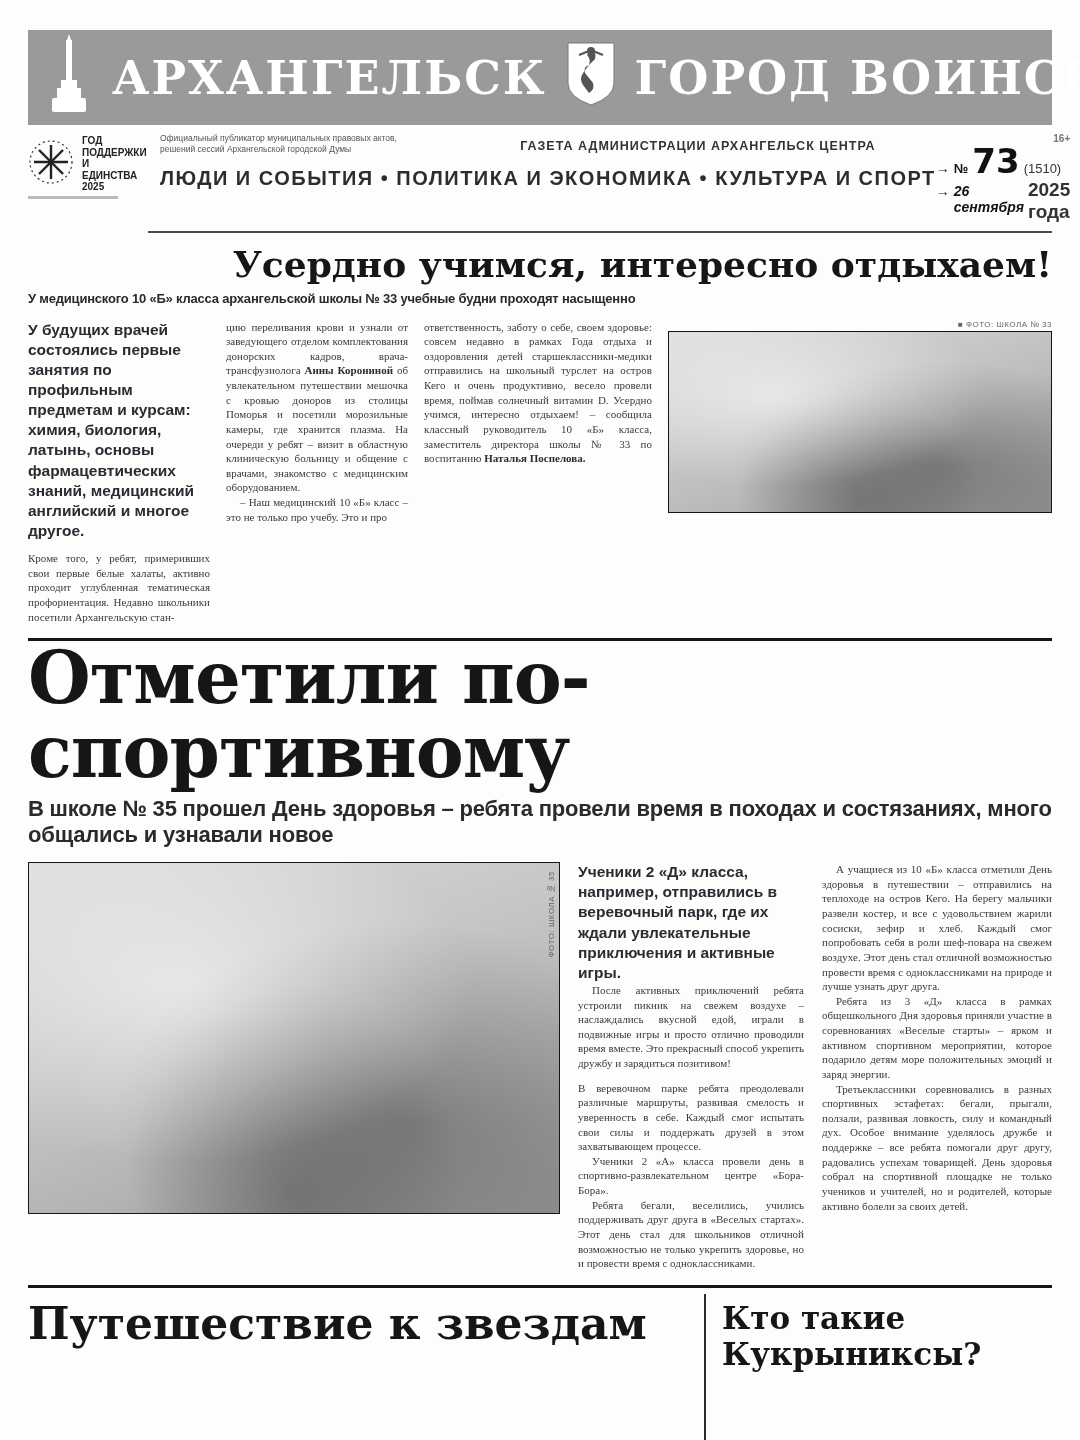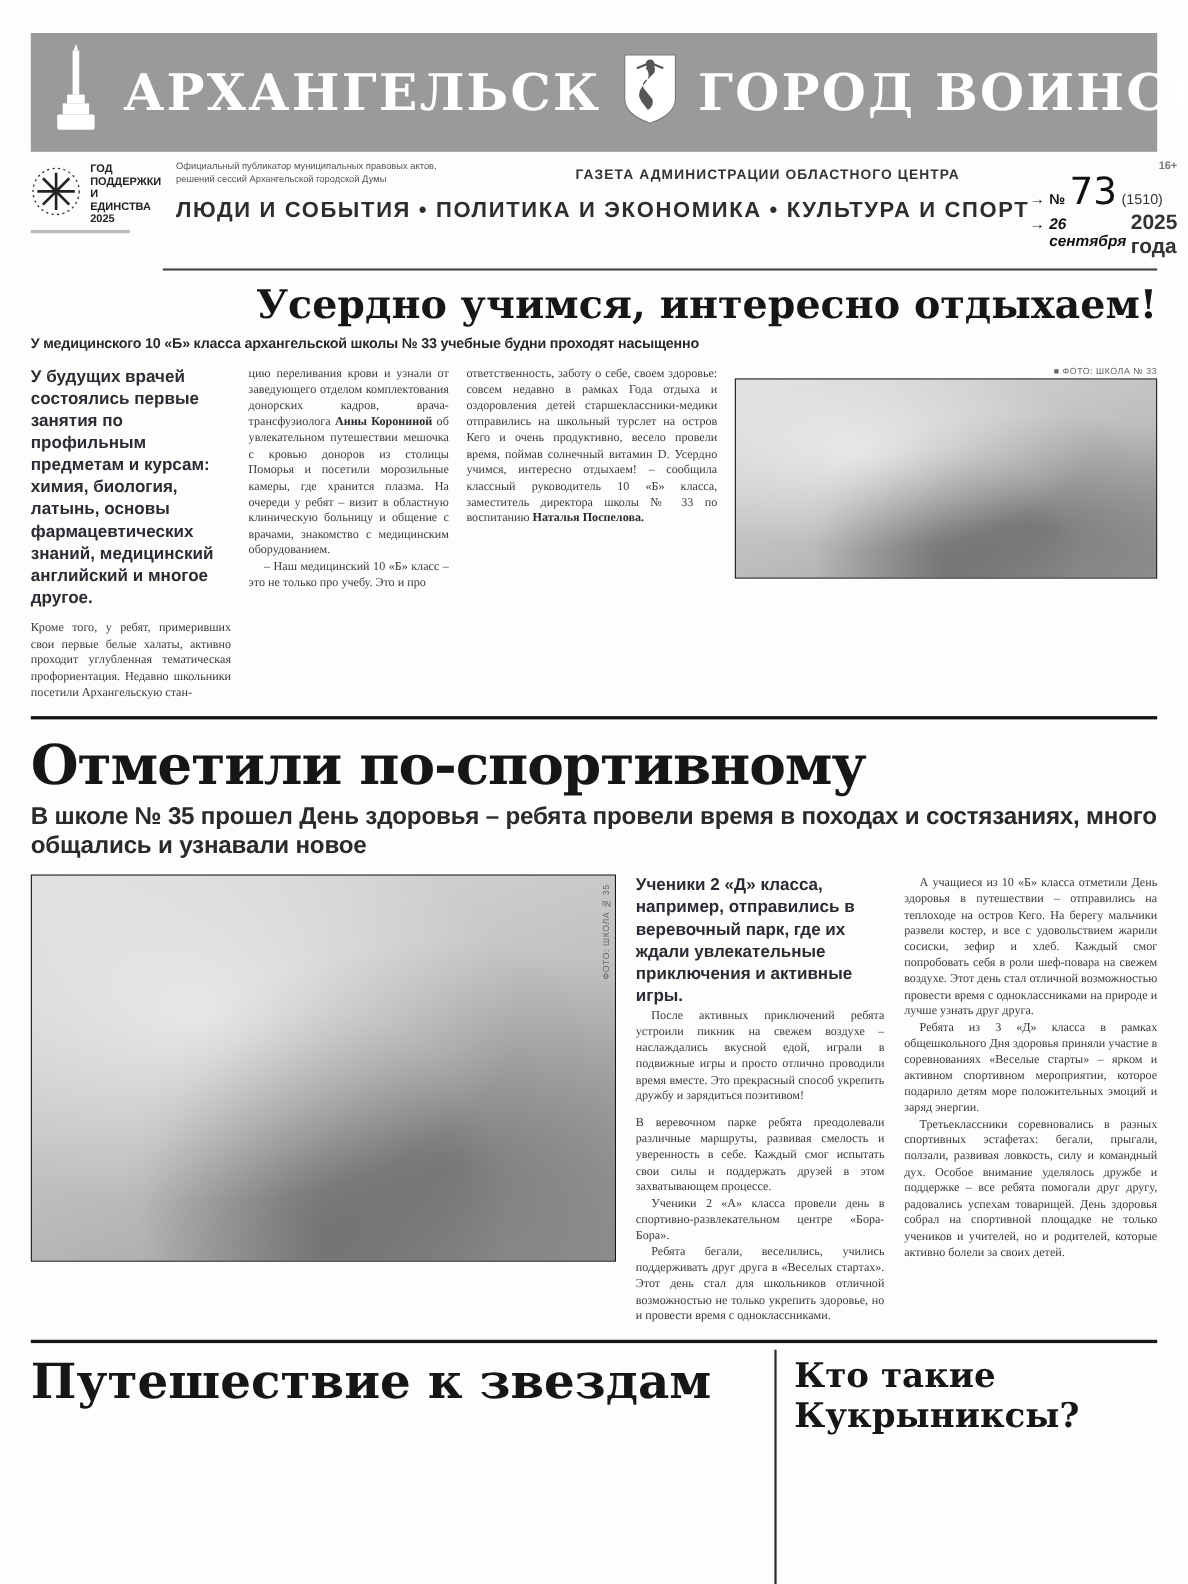--- a/index.html
+++ b/index.html
@@ -4,21 +4,21 @@
 <style>
   * { margin:0; padding:0; box-sizing:border-box; }
   html,body { background:#e9e9e9; }
   body { font-family:"Liberation Serif", serif; color:#3a3a44; }
   .page {
     width:1080px; height:1440px; margin:0 auto; background:#fdfdfc;
     padding:30px 28px 0 28px; overflow:hidden; position:relative;
   }
   
   .masthead-band {
-    background:#9a9a9a; height:108px; display:flex; align-items:center;
+    background:#9a9a9a; height:95px; display:flex; align-items:center;
     padding:0 18px; gap:20px;
   }
   .masthead-title {
     font-family:"DejaVu Serif", serif; font-weight:700; color:#fff;
     font-size:46px; letter-spacing:2px; white-space:nowrap; line-height:1;
     display:flex; align-items:center; gap:18px; flex:1; justify-content:center;
   }
   .mast-icon { flex:0 0 auto; }
   
   .info-row { display:flex; margin-top:8px; align-items:flex-start; }
@@ -29,21 +29,21 @@
   .info-mid { flex:1; padding-left:14px; }
   .info-top { display:flex; }
   .publisher-note { font-family:"Liberation Sans", sans-serif; font-size:8.5px; color:#555; line-height:1.3; width:300px; }
   .gazette-label { font-family:"Liberation Sans", sans-serif; font-weight:700; font-size:12.5px; color:#333; letter-spacing:1px; flex:1; text-align:center; padding-top:6px;}
   .rubrics { font-family:"Liberation Sans", sans-serif; font-weight:700; font-size:20px; letter-spacing:1.5px; color:#2d2d2d; margin-top:12px; white-space:nowrap; }
   .info-right { width:195px; text-align:left; font-family:"Liberation Sans", sans-serif; }
   .age-rating { font-size:10px; color:#777; text-align:right; font-weight:700; }
   .issue-line { display:flex; align-items:baseline; gap:4px; margin-top:2px; }
   .issue-arrow { font-weight:700; font-size:14px; color:#111; }
   .issue-no-label { font-weight:700; font-size:13px; color:#111; }
-  .issue-number { font-weight:400; font-size:34px; color:#111; line-height:.9; font-family:"DejaVu Sans", sans-serif; }
+  .issue-number { font-weight:700; font-size:34px; color:#111; line-height:.9; font-family:"DejaVu Sans", sans-serif; }
   .issue-total { font-size:13px; color:#333; }
   .issue-date-line { display:flex; gap:4px; align-items:baseline; margin-top:2px; }
   .issue-date { font-weight:700; font-size:14px; color:#111;font-style:italic; }
   .issue-year { font-size:19px; color:#333;font-weight:bold; }
   .info-rule { border-top:2px solid #4a4a4a; margin:8px 0 10px 120px; }
   
   .hl1 { font-family:"DejaVu Serif", serif; font-weight:700; color:#161616; }
   .sub  { font-family:"Liberation Sans", sans-serif; font-weight:700; color:#2a2a2a; letter-spacing:-0.2px; }
   .lead { font-family:"Liberation Sans", sans-serif; font-weight:700; font-size:15.5px; line-height:1.3; color:#2b2b33; }
   .body-t { font-size:11px; line-height:1.33; text-align:justify; color:#3a3a44; }
@@ -62,21 +62,21 @@
   .credit-vert.right-edge { right:3px; }
   .thick-rule { border-top:3px solid #161616; }
   
   .a1-headline { font-size:36px; margin-top:10px;text-align:right; }
   .a1-sub { font-size:13px; margin-top:6px; }
   .a1-body { display:grid; grid-template-columns:182px 182px 228px 1fr; column-gap:16px; margin-top:14px; }
   .a1-photo-wrap { }
   .a1-photo { height:182px; }
   
   .a2 { margin-top:14px; }
-  .a2-headline { font-size:50px; line-height:1.02; margin-top:16px; letter-spacing:-1px; }
+  .a2-headline { font-size:72px; line-height:1.02; margin-top:0; letter-spacing:-1px; }
   .a2-sub { font-size:22px; margin-top:8px; }
   .a2-body { display:grid; grid-template-columns:532px 226px 1fr; column-gap:18px; margin-top:14px; }
   .a2-photo { height:352px; }
   .a2 .thick-rule-bottom { border-top:3px solid #161616; margin-top:14px; }
   
   .bottom { display:grid; grid-template-columns:676px 1fr; column-gap:0; margin-top:6px; height:490px; }
   .b-left { padding-right:16px; }
   .b-right { border-left:2px solid #2a2a2a; padding-left:16px; }
   .a3-headline { font-size:44px; margin-top:4px; }
   .a4-headline { font-size:31px; margin-top:6px; }
@@ -131,21 +131,21 @@
         </span>
       </div>
       <div class="year-logo-sub"></div>
     </div>
     <div class="info-mid">
       <div class="info-top">
         <div class="publisher-note">
           <span>Официальный публикатор муниципальных правовых актов,</span><br>
           <span>решений сессий Архангельской городской Думы</span>
         </div>
-        <div class="gazette-label">ГАЗЕТА АДМИНИСТРАЦИИ ОБЛАСТНОГО ЦЕНТРА</div>
+        <div class="gazette-label">ГАЗЕТА АДМИНИСТРАЦИИ АРХАНГЕЛЬСК ЦЕНТРА</div>
       </div>
       <div class="rubrics">ЛЮДИ И СОБЫТИЯ • ПОЛИТИКА И ЭКОНОМИКА • КУЛЬТУРА И СПОРТ</div>
     </div>
     <div class="info-right">
       <div class="age-rating">16+</div>
       <div class="issue-line">
         <span class="issue-arrow">→</span>
         <span class="issue-no-label">№</span>
         <span class="issue-number">73</span>
         <span class="issue-total">(1510)</span>

